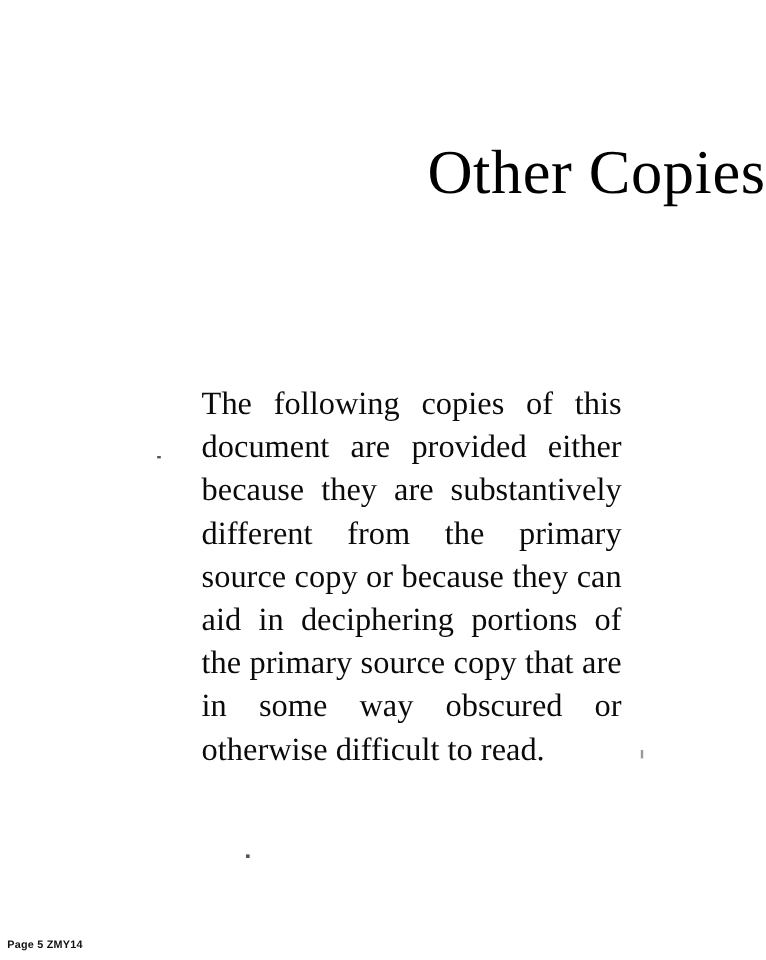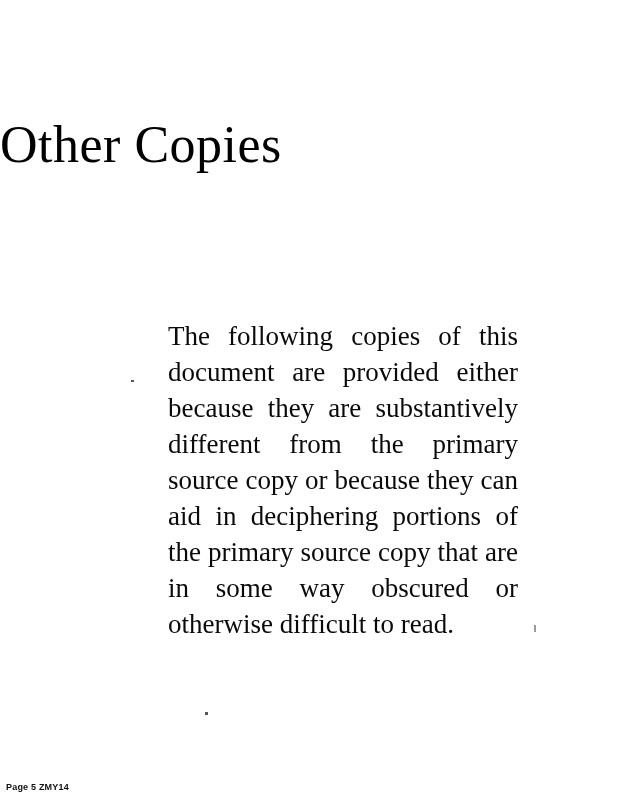--- a/index.html
+++ b/index.html
@@ -20,21 +20,21 @@
     top: 0; left: 0;
     width: 638px;
     height: 800px;
     background: #ffffff;
   }
   .doc-title {
     position: absolute;
     top: 118px;
     left: 0;
     width: 638px;
-    text-align: left;
+    text-align: right;
     font-family: "Liberation Serif", serif;
     font-size: 52px;
     line-height: 1.05;
     font-weight: 400;
     letter-spacing: 0.5px;
     color: #000000;
   }
   .body-block {
     position: absolute;
     top: 318px;

